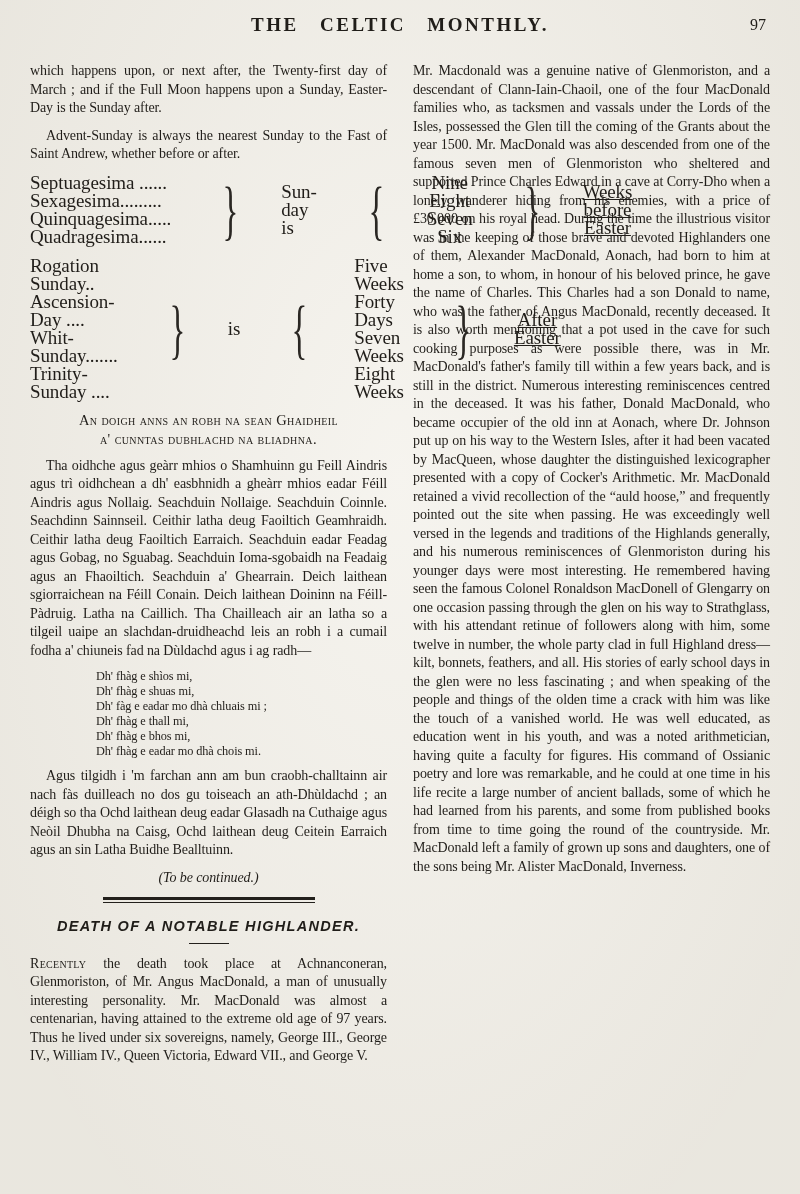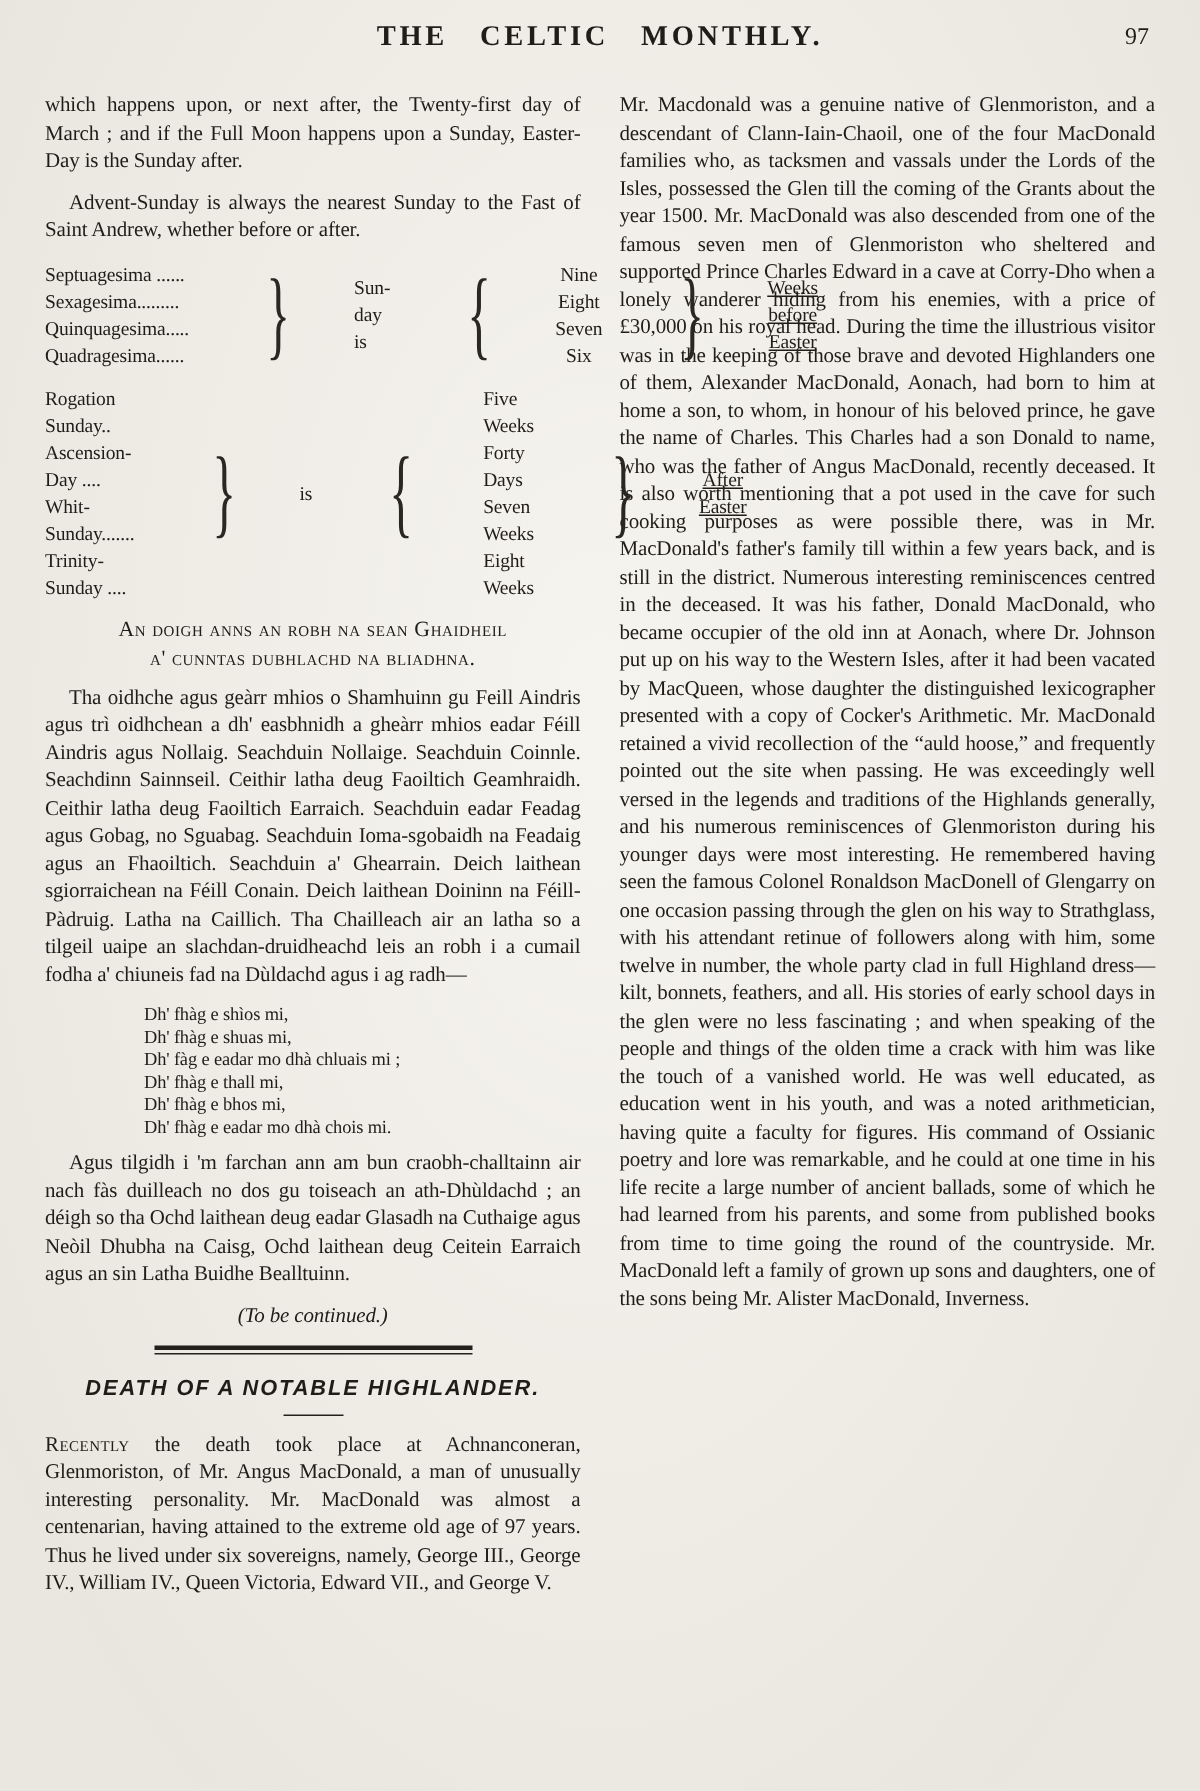--- a/index.html
+++ b/index.html
@@ -32,21 +32,21 @@
   }
   .columns{display:flex;gap:26px;margin-top:20px;}
   .col{width:357px;flex:0 0 357px;font-size:14px;line-height:18.5px;text-align:justify;letter-spacing:-0.1px;}
   p{margin:0 0 9px 0;text-indent:16px;}
   p.noindent{text-indent:0;}
 
   
   .btable{
     display:flex;align-items:center;
     margin:4px 0 10px 0;
-    font-size:13px;line-height:18px;gap:48px;
+    font-size:19px;line-height:18px;gap:48px;
   }
   .btable .terms{width:146px;}
   .btable .mid{width:36px;text-align:left;}
   .btable .vals{width:92px;text-align:center;}
   .btable .vals2{width:96px;text-align:left;padding-left:4px;}
   .btable .lbl{width:52px;text-align:center;text-decoration:underline;}
   .brace{
     display:block;width:14px;height:74px;
     font-size:66px;line-height:74px;
     transform:scaleX(0.5);

